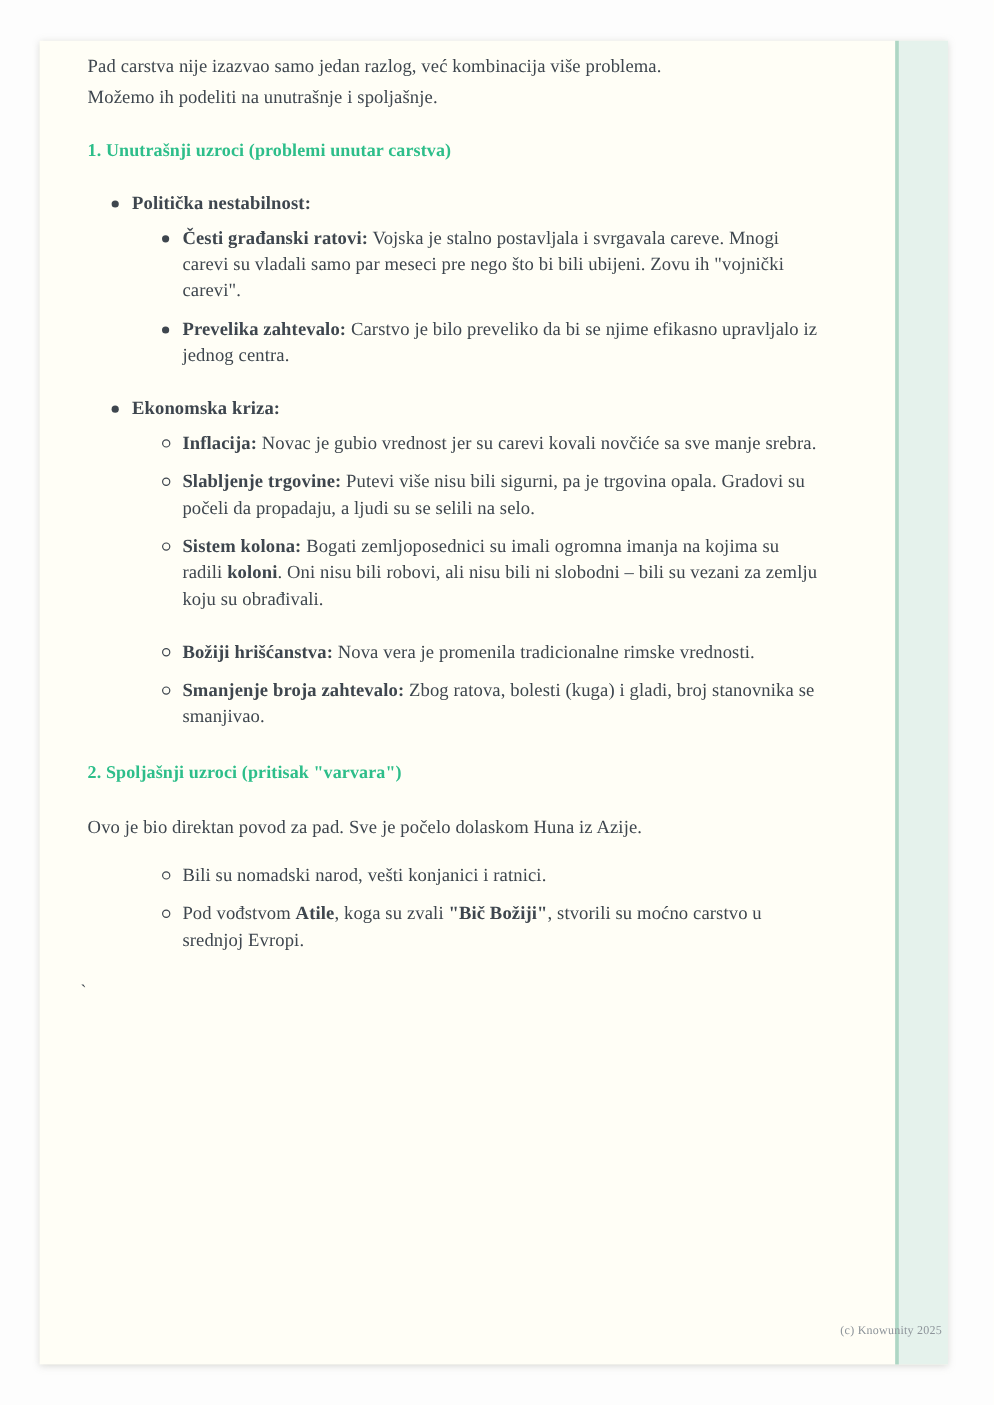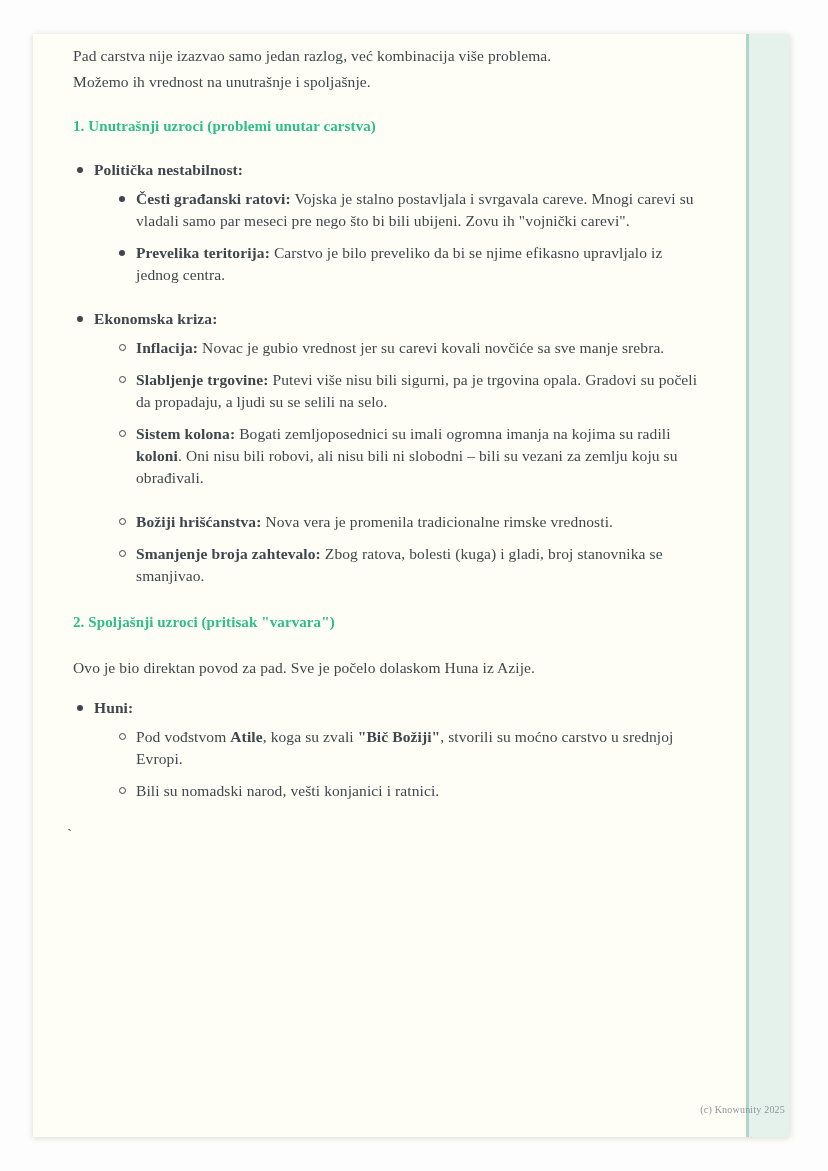--- a/index.html
+++ b/index.html
@@ -36,21 +36,21 @@
   }
   .intro { margin: 0 0 18px; line-height: 26px; max-width: 645px; }
   h2.section-heading {
     color: var(--heading-green, #2dbe8a);
     font-size: 15px; line-height: 26px;
     font-weight: 700;
     margin: 8px 0 20px;
   }
   .lead { margin: 0 0 16px; line-height: 26px; max-width: 645px; }
   .doc-section { margin: 0; }
-  .group { margin: 0 0 22px; }
+  .group { margin: 0 16px 22px; }
   .group-title-row { display: flex; margin: 0 0 7px 4px; line-height: 22px; }
   .group-title { font-weight: 700; }
   .items { margin: 0; }
   .item { display: flex; margin: 0 0 10px 46px; }
   .item-text { margin: 0; line-height: 22px; max-width: 575px; }
   .marker { flex: 0 0 17px; display: flex; }
   .marker.disc::before {
     content: ""; width: 6px; height: 6px; border-radius: 50%;
     background: currentColor; margin-top: 8px;
   }
@@ -67,37 +67,37 @@
     letter-spacing: 0.2px;
     z-index: 2;
   }
 </style>
 </head>
 <body>
 
 <div class="page">
   <div class="accent-bar"></div>
   <div class="content">
-    <p class="intro"><span>Pad carstva nije izazvao samo jedan razlog, već kombinacija više problema.</span><br><span>Možemo ih vrednost na unutrašnje i spoljašnje.</span></p>
+    <p class="intro"><span>Pad carstva nije izazvao samo jedan razlog, već kombinacija više problema.</span><br><span>Možemo ih podeliti na unutrašnje i spoljašnje.</span></p>
     <div id="sections">
         <section class="doc-section">
           <h2 class="section-heading">1. Unutrašnji uzroci (problemi unutar carstva)</h2>
           <div class="group">
             <div class="group-title-row">
               <span class="marker disc"></span>
               <strong class="group-title">Politička nestabilnost:</strong>
             </div>
             <div class="items">
               <div class="item">
                 <span class="marker disc"></span>
                 <p class="item-text"><strong>Česti građanski ratovi:</strong><span> Vojska je stalno postavljala i svrgavala careve. Mnogi carevi su vladali samo par meseci pre nego što bi bili ubijeni. Zovu ih "vojnički carevi".</span></p>
               </div>
               <div class="item">
                 <span class="marker disc"></span>
-                <p class="item-text"><strong>Prevelika teritorija:</strong><span> Carstvo je bilo preveliko da bi se njime efikasno upravljalo iz jednog centra.</span></p>
+                <p class="item-text"><strong>Prevelika zahtevalo:</strong><span> Carstvo je bilo preveliko da bi se njime efikasno upravljalo iz jednog centra.</span></p>
               </div>
             </div>
           </div>
           <div class="group">
             <div class="group-title-row">
               <span class="marker disc"></span>
               <strong class="group-title">Ekonomska kriza:</strong>
             </div>
             <div class="items">
               <div class="item">
@@ -124,32 +124,28 @@
                 <span class="marker circle"></span>
                 <p class="item-text"><strong>Smanjenje broja zahtevalo:</strong><span> Zbog ratova, bolesti (kuga) i gladi, broj stanovnika se smanjivao.</span></p>
               </div>
             </div>
           </div>
         </section>
         <section class="doc-section">
           <h2 class="section-heading">2. Spoljašnji uzroci (pritisak "varvara")</h2>
           <p class="lead">Ovo je bio direktan povod za pad. Sve je počelo dolaskom Huna iz Azije.</p>
           <div class="group">
-            <div class="group-title-row">
-              <span class="marker disc"></span>
-              <strong class="group-title">Huni:</strong>
-            </div>
             <div class="items">
               <div class="item">
                 <span class="marker circle"></span>
-                <p class="item-text"><span>Pod vođstvom </span><strong>Atile</strong><span>, koga su zvali </span><strong>"Bič Božiji"</strong><span>, stvorili su moćno carstvo u srednjoj Evropi.</span></p>
+                <p class="item-text"><span>Bili su nomadski narod, vešti konjanici i ratnici.</span></p>
               </div>
               <div class="item">
                 <span class="marker circle"></span>
-                <p class="item-text"><span>Bili su nomadski narod, vešti konjanici i ratnici.</span></p>
+                <p class="item-text"><span>Pod vođstvom </span><strong>Atile</strong><span>, koga su zvali </span><strong>"Bič Božiji"</strong><span>, stvorili su moćno carstvo u srednjoj Evropi.</span></p>
               </div>
             </div>
           </div>
         </section>
       </div>
     <div class="stray">`</div>
   </div>
   <div class="footer">(c) Knowunity 2025</div>
 </div>
 

